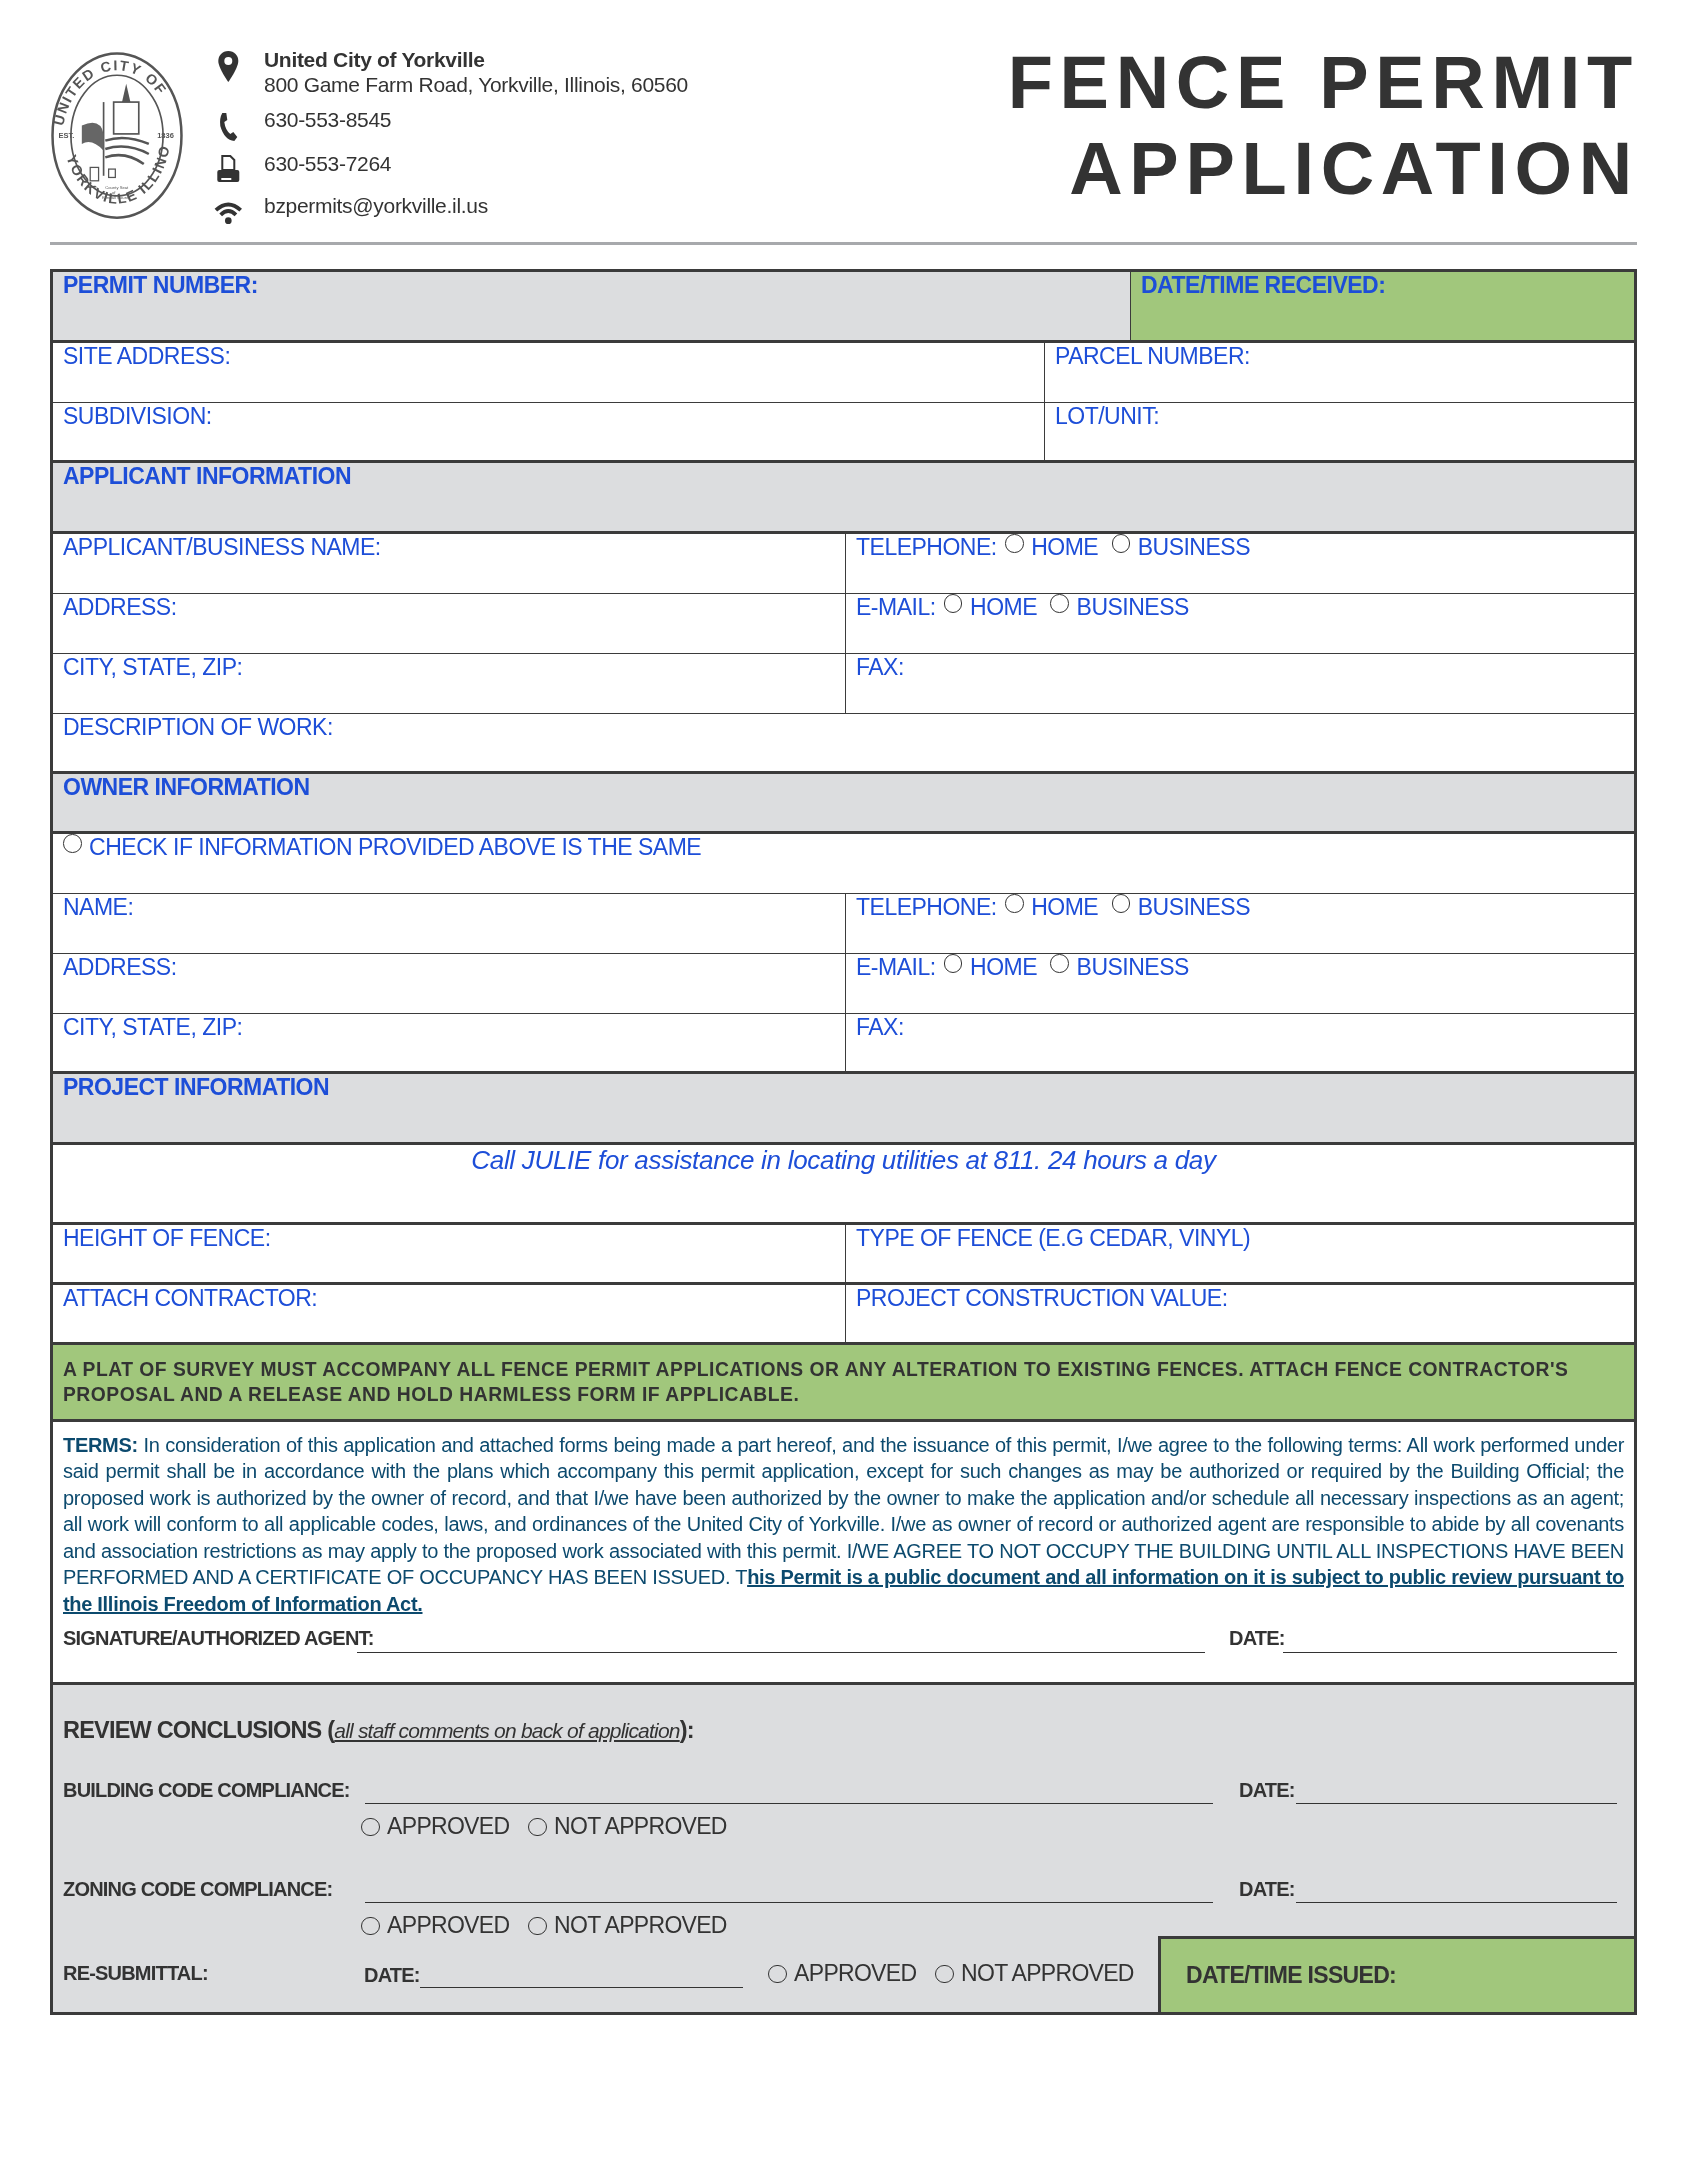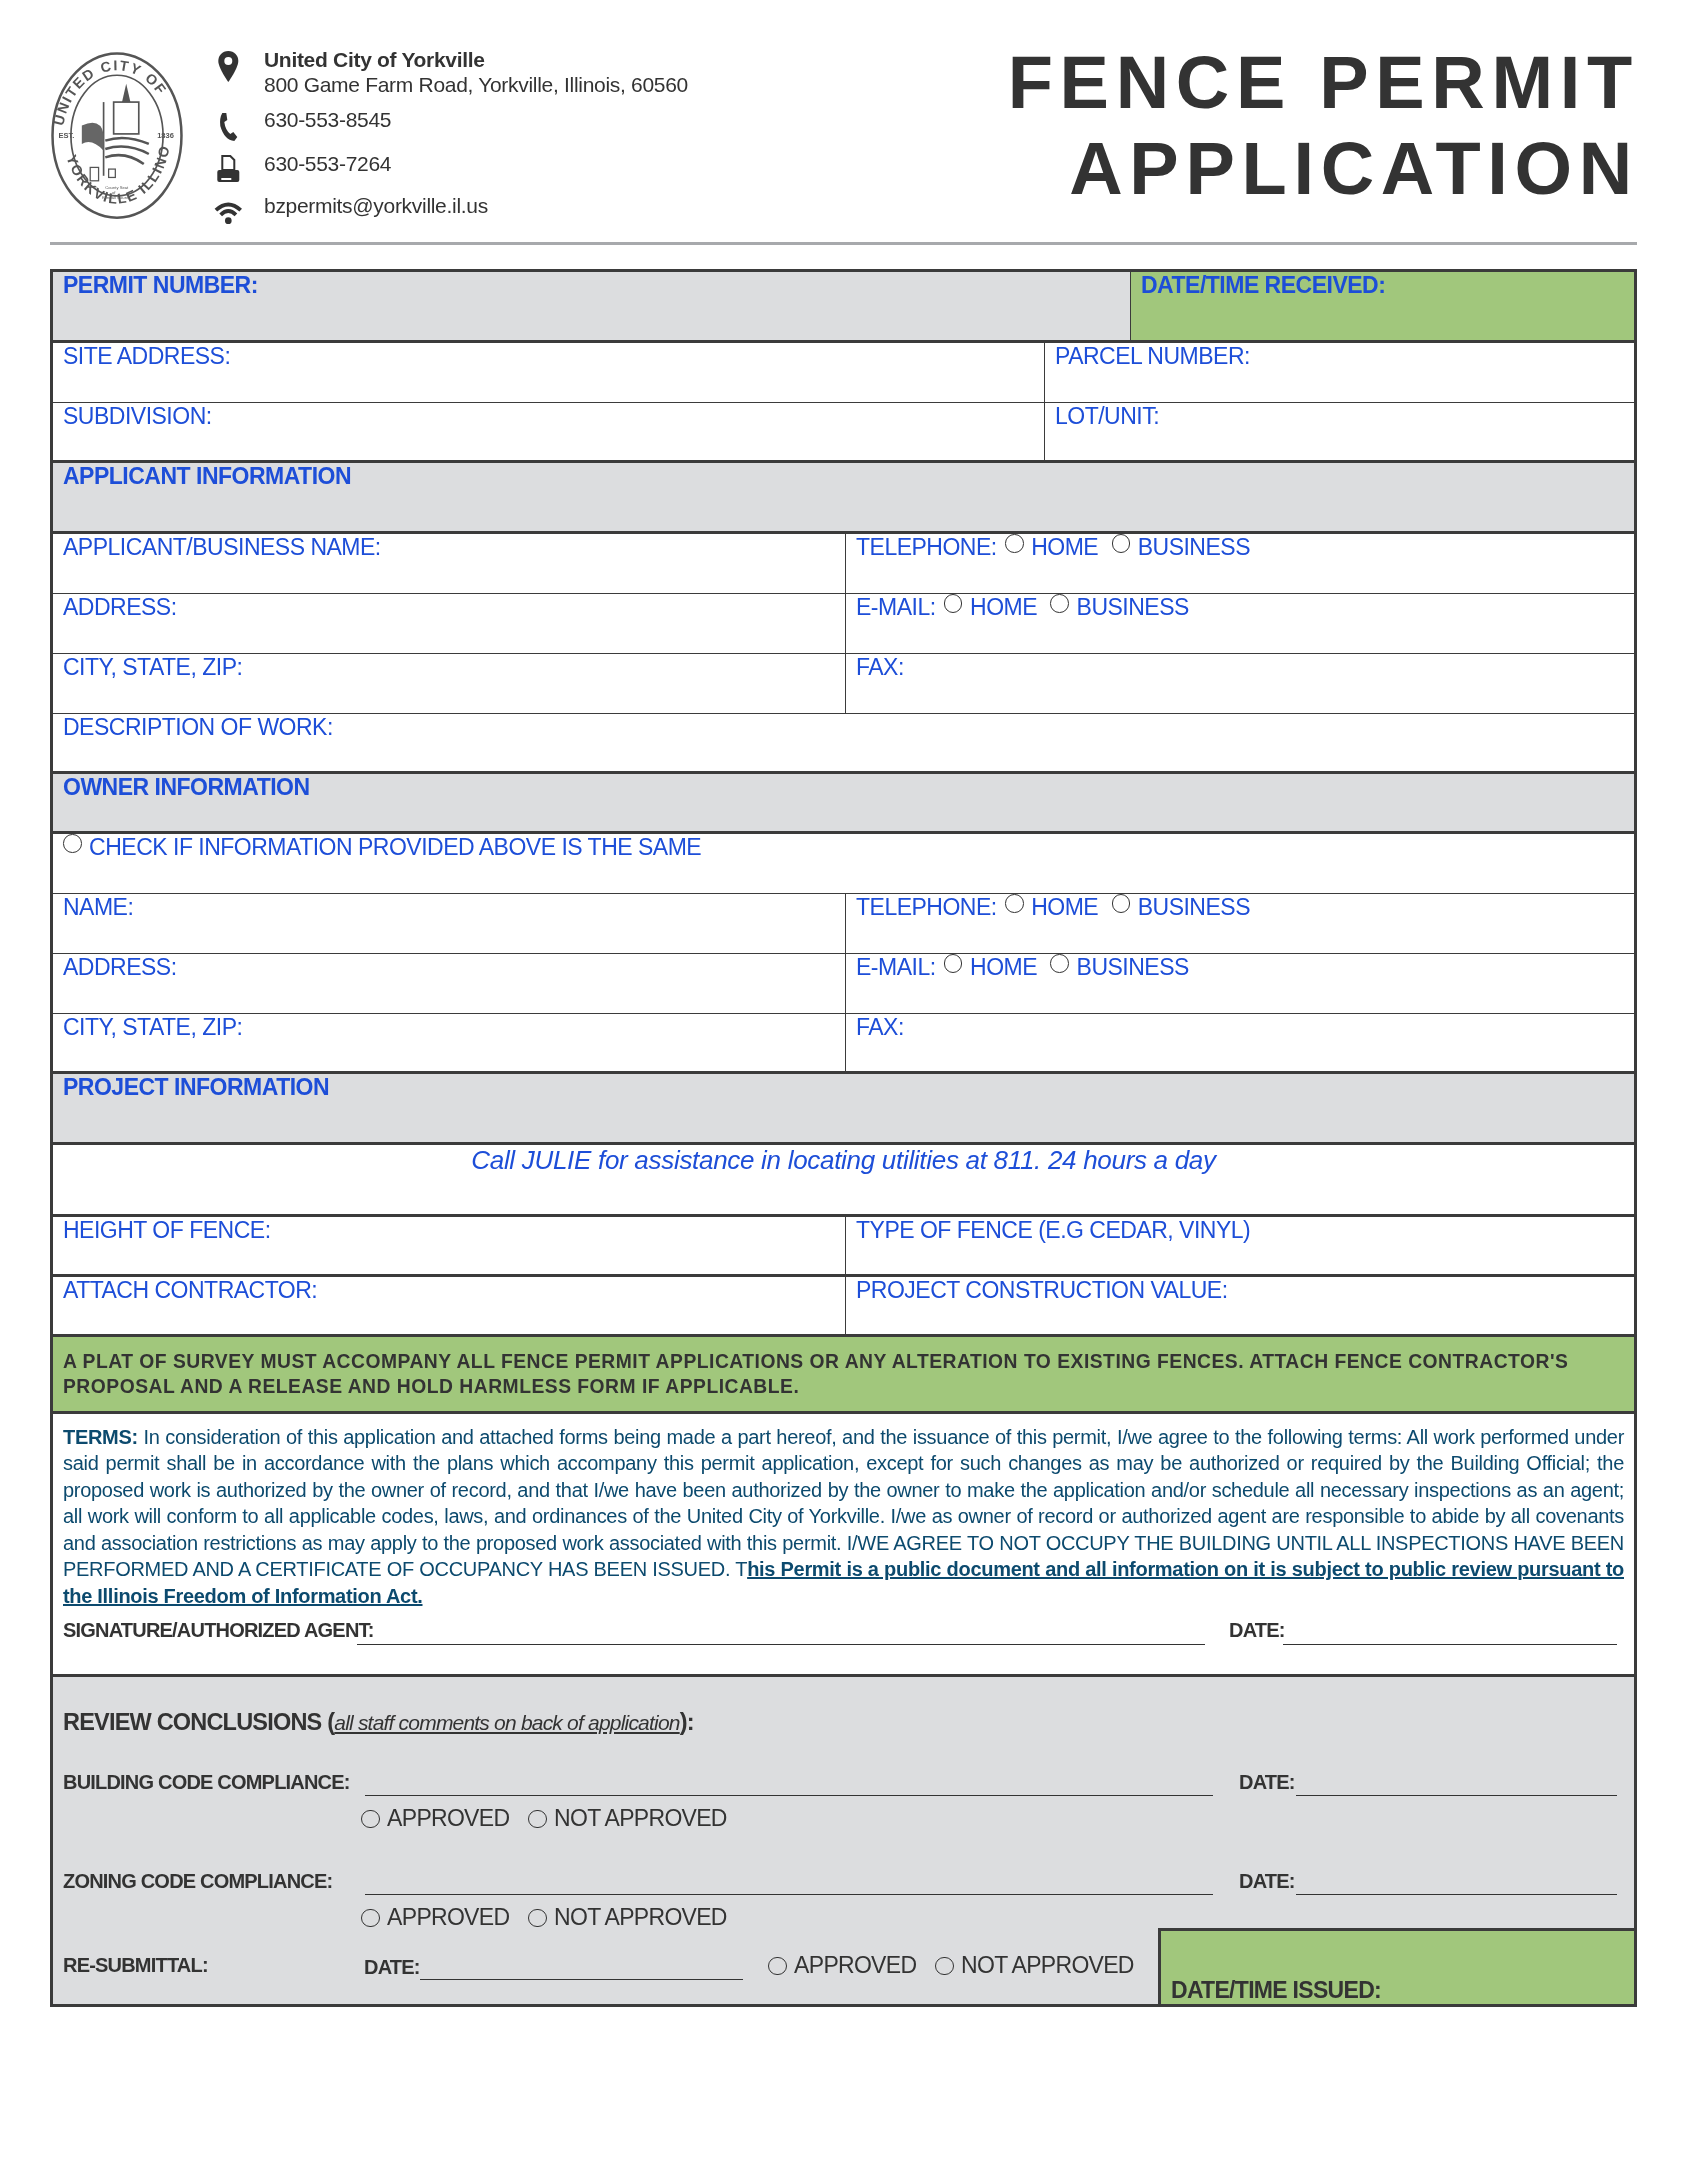--- a/index.html
+++ b/index.html
@@ -49,21 +49,21 @@
 
   .sig-row { height: 107px; position: relative; }
   .sig-label { position: absolute; left: 10px; top: 49px; font-size: 20px; font-weight: bold; letter-spacing: -0.8px; }
   .line { position: absolute; height: 1.7px; background: #333; }
 
   .review { position: relative; background: #dcdddf; height: 327px; }
   .rv-label { position: absolute; font-size: 20px; font-weight: bold; letter-spacing: -0.8px; color: #333; }
   .rv-head { position: absolute; left: 10px; top: 32px; font-size: 23.5px; font-weight: bold; letter-spacing: -0.8px; }
   .rv-head .it { font-style: italic; font-weight: normal; text-decoration: underline; font-size: 21px; }
   .opt { position: absolute; font-size: 23px; letter-spacing: -0.7px; color: #333; }
-  .issued { position: absolute; right: 0; bottom: 0; width: 476px; height: 76px; background: #a1c77c; border-top: 3.4px solid #3b3b3b; border-left: 3.4px solid #3b3b3b; display: flex; align-items: flex-end; padding-left: 10px; font-size: 23px; font-weight: bold; letter-spacing: -0.7px; margin-left: 32px; }
+  .issued { position: absolute; right: 0; bottom: 0; width: 476px; height: 76px; background: #a1c77c; border-top: 3.4px solid #3b3b3b; border-left: 3.4px solid #3b3b3b; display: flex; align-items: center; padding-left: 25px; font-size: 23px; font-weight: bold; letter-spacing: -0.7px; margin-left: 32px; }
 </style>
 </head>
 <body>
 
 <svg class="logo" viewBox="0 0 160 205">
   <ellipse cx="80" cy="102" rx="77" ry="98" fill="none" stroke="#555" stroke-width="3"></ellipse>
   <ellipse cx="80" cy="102" rx="55" ry="72" fill="none" stroke="#555" stroke-width="2"></ellipse>
   <defs>
     <path id="arcTop" d="M 14 110 A 66 86 0 0 1 146 110"></path>
     <path id="arcBot" d="M 18 120 A 64 84 0 0 0 142 120"></path>
@@ -241,21 +241,21 @@
       </div>
     <div class="cell" style="flex:1">
         <span>FAX:</span>
       </div>
   </div>
 
   <div class="row thick h86 gray">
     <div class="cell b" style="flex:1">PROJECT INFORMATION</div>
   </div>
 
-  <div class="row thick" style="height:72px">
+  <div class="row thick" style="height:80px">
     <div class="cell julie" style="flex:1">Call JULIE for assistance in locating utilities at 811. 24 hours a day</div>
   </div>
 
   <div class="row thick h74">
     <div class="cell" style="width:792px">
         <span>HEIGHT OF FENCE:</span>
       </div>
     <div class="cell" style="flex:1">
         <span>TYPE OF FENCE (E.G CEDAR, VINYL)</span>
       </div>

